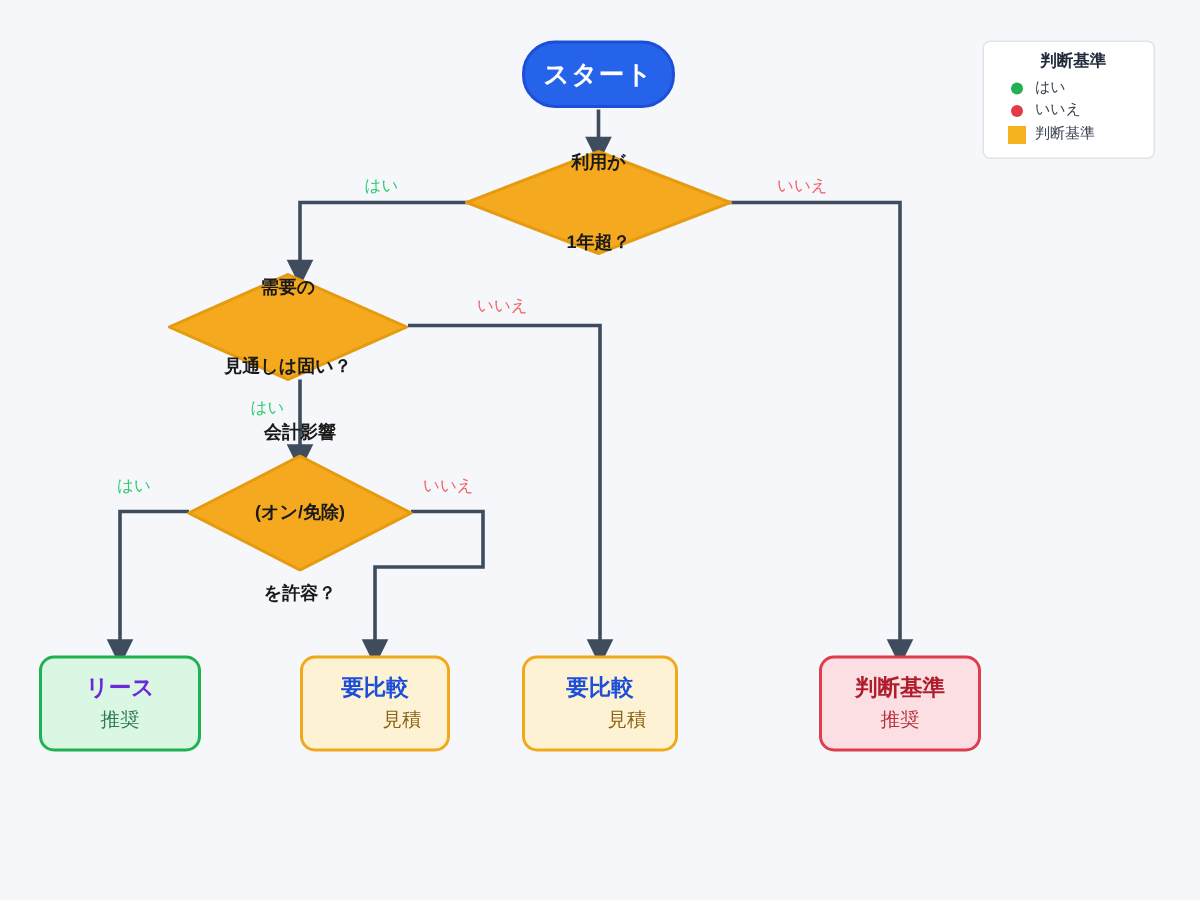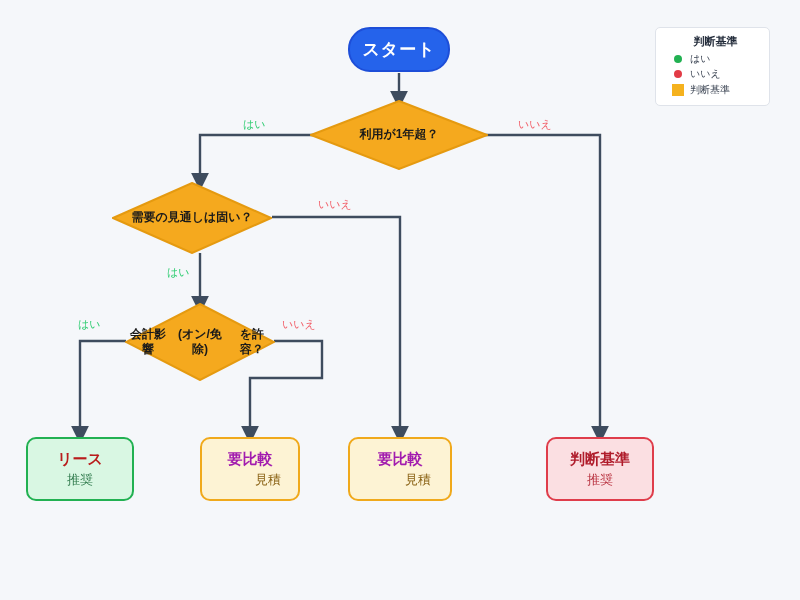--- a/index.html
+++ b/index.html
@@ -59,52 +59,54 @@
     width: 100%;
     height: 100%;
   }
   .diamond-label {
     position: absolute;
     left: 0;
     top: 0;
     width: 100%;
     height: 100%;
     display: flex;
+    flex-direction: column;
     align-items: center;
     justify-content: center;
     text-align: center;
     color: #1a1a1a;
     font-size: 12px;
     font-weight: bold;
     line-height: 1.28;
     pointer-events: none;
+    gap: 38px;
   }
 
   
   .term-node {
     border-radius: 10px;
     border-width: 2px;
     border-style: solid;
   }
   .term-title {
     font-size: 15px;
     font-weight: bold;
     line-height: 1.1;
   }
   .term-sub {
     font-size: 13px;
     margin-top: 6px;
     line-height: 1.1;
   }
   .term-green  { background: #d9f7e3; border-color: #22b152; }
-  .term-green .term-title { color: #b91c1c; }
+  .term-green .term-title { color: #6d28d9; }
   .term-green .term-sub   { color: #2f7a4c; }
 
   .term-amber  { background: #fdf3d4; border-color: #f0a91b; }
-  .term-amber .term-title { color: #a21caf; }
+  .term-amber .term-title { color: #1d4ed8; }
   .term-amber .term-sub   { color: #8a6215; margin-left: 36px; }
 
   .term-red    { background: #fbdfe2; border-color: #df3d४b; border-color: #df3d4b; }
   .term-red .term-title { color: #b01d2c; }
   .term-red .term-sub   { color: #b8303e; }
 
   
   .edge-label {
     position: absolute;
     font-size: 11px;

